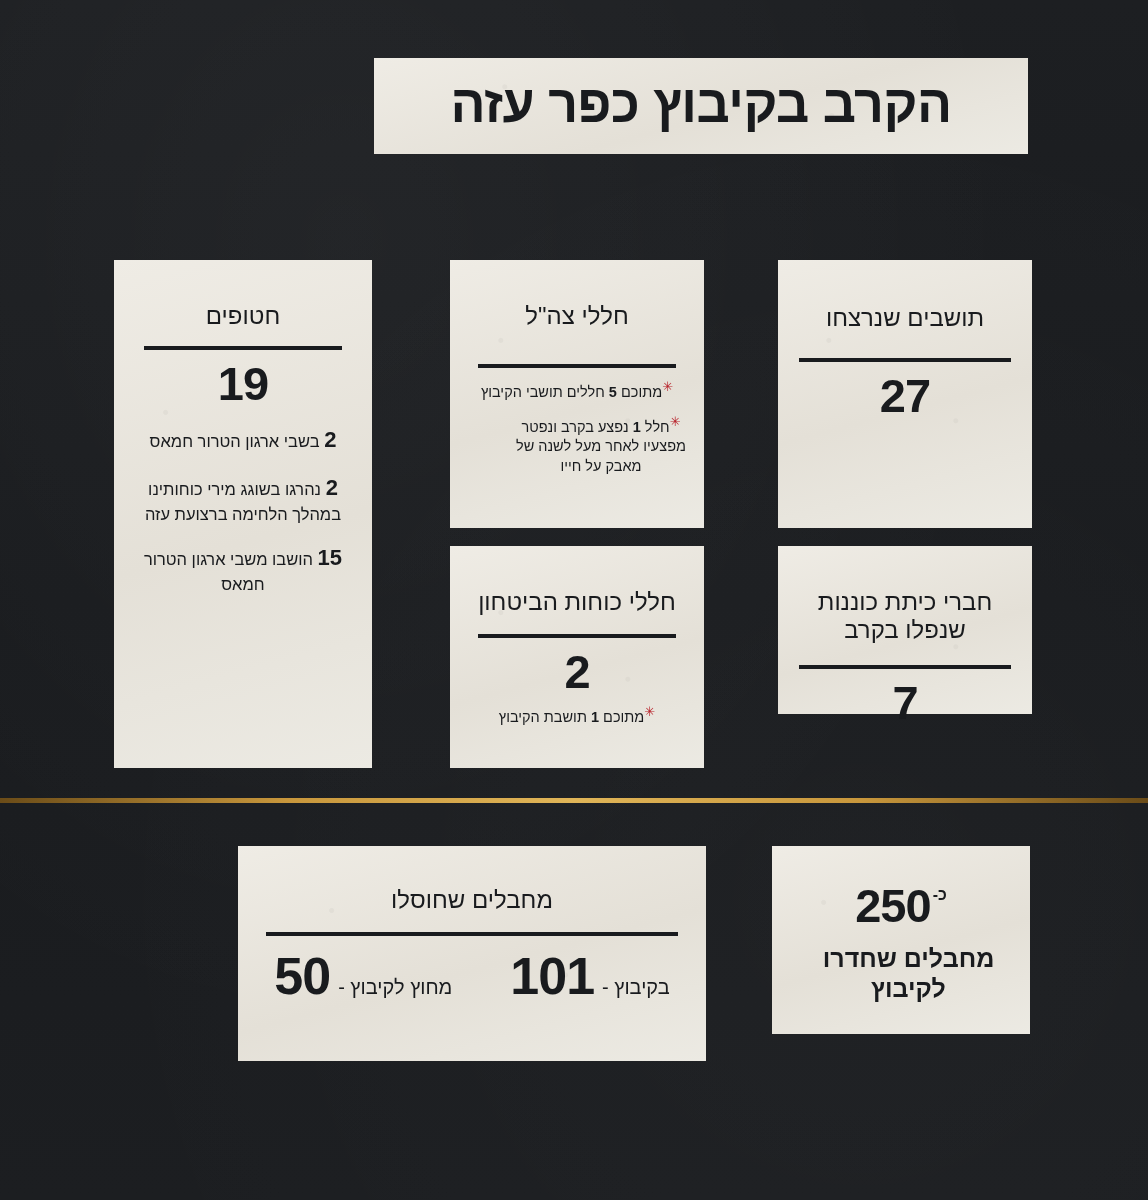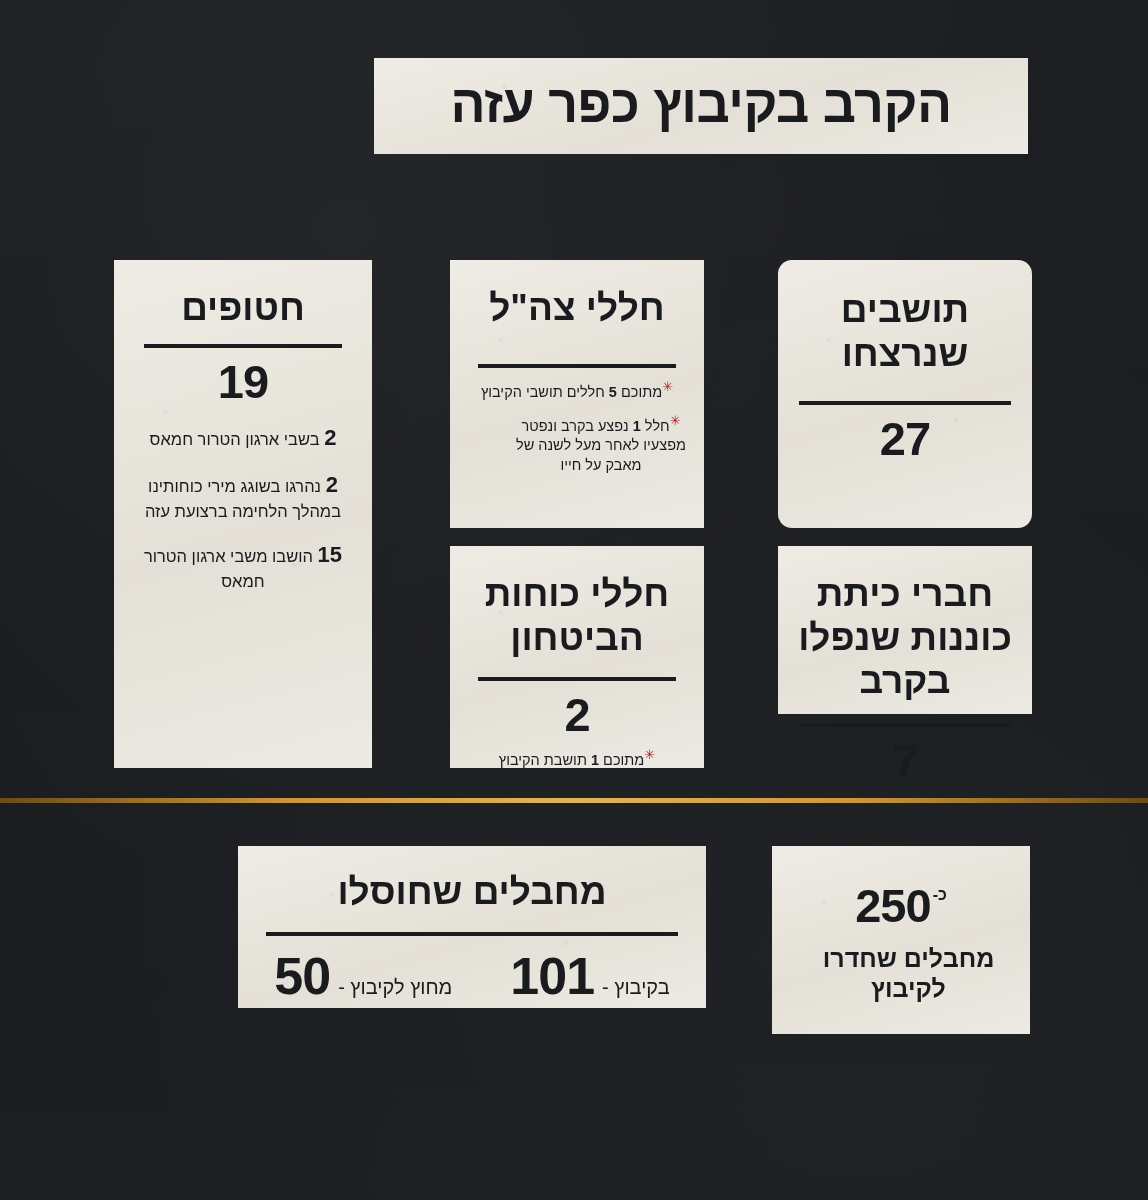--- a/index.html
+++ b/index.html
@@ -60,24 +60,24 @@
     position: absolute;
     left: 0;
     top: 798px;
     width: 1148px;
     height: 5px;
     background: linear-gradient(90deg, #6b4c18 0%, #c8973c 25%, #e0b558 50%, #c8973c 75%, #6b4c18 100%);
   }
 
   
   .card-heading {
-    font-size: 37px;
-    font-weight: bold;
+    font-size: 24px;
+    font-weight: normal;
     line-height: 1.18;
-    margin: 0;
+    margin: 16px;
     padding: 0 10px;
   }
   .rule {
     height: 4px;
     background: #191b1e;
     margin: 14px auto 10px auto;
   }
   .big-number {
     font-size: 47px;
     font-weight: bold;
@@ -143,40 +143,39 @@
   #card-security .rule { width: 198px; margin-top: 18px; }
   #card-security .note { margin-top: 8px; }
 
   
   #card-residents {
     left: 778px;
     top: 260px;
     width: 254px;
     height: 268px;
     padding-top: 28px;
-    border-radius: 14px;
   }
   #card-residents .rule { width: 212px; margin-top: 26px; }
 
   
   #card-squad {
     left: 778px;
     top: 546px;
     width: 254px;
     height: 168px;
     padding-top: 26px;
   }
   #card-squad .rule { width: 212px; margin-top: 20px; }
 
   
   #card-neutralized {
     left: 238px;
     top: 846px;
     width: 468px;
-    height: 162px;
+    height: 215px;
     padding-top: 24px;
   }
   #card-neutralized .rule { width: 412px; margin-top: 18px; }
   .split-row {
     display: flex;
     justify-content: center;
     align-items: baseline;
     gap: 58px;
     margin-top: 8px;
   }

